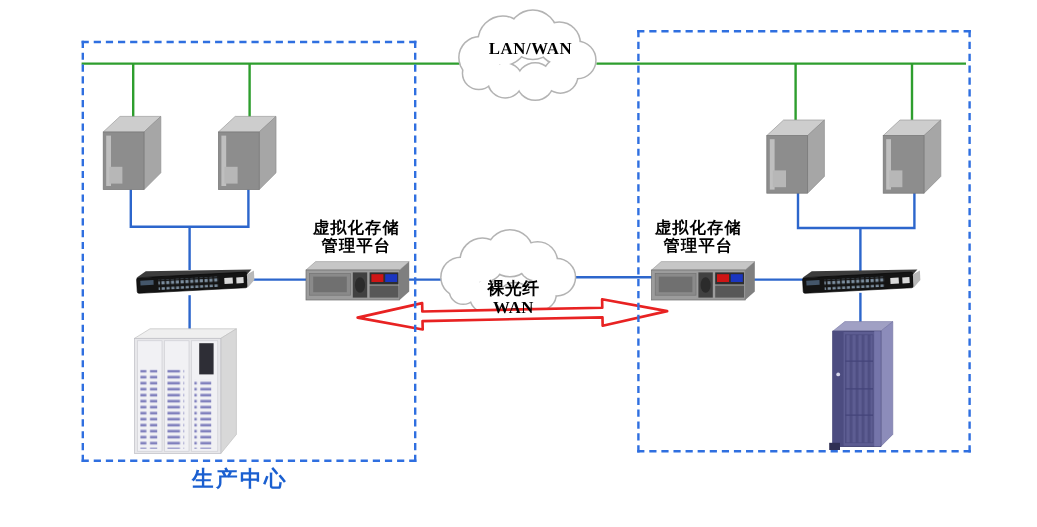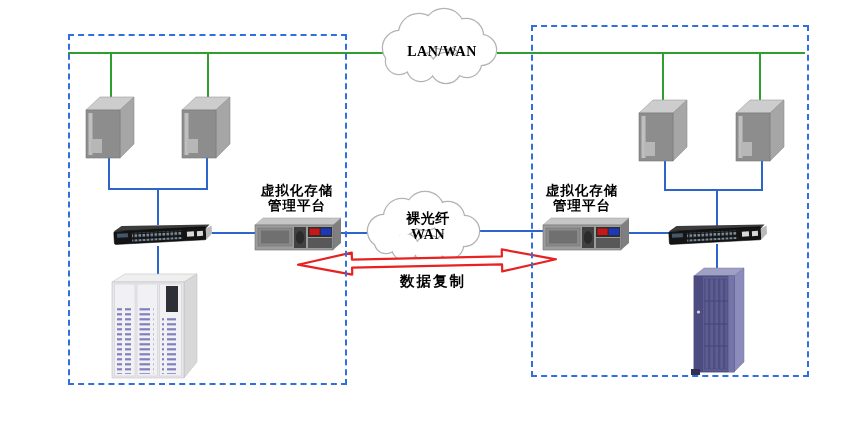--- a/index.html
+++ b/index.html
@@ -10,21 +10,21 @@
   .sitebox{position:absolute;border:2px dashed #2f6fe0;background:transparent;}
   #box-left{left:68px;top:34px;width:275px;height:347px;}
   #box-right{left:531px;top:25px;width:274px;height:348px;}
   .layer{position:absolute;left:0;top:0;}
   .dev{position:absolute;}
   .lbl{position:absolute;font-weight:bold;color:#000;text-align:center;white-space:nowrap;font-family:Liberation Mono, monospace;}
   .cloud-lbl{font-size:14px;letter-spacing:0.5px;font-family:"Liberation Serif",serif;}
   .platform{font-size:13.5px;line-height:15px;letter-spacing:1px;}
   .repl{font-size:14.5px;letter-spacing:2px;}
   .site-name{font-size:18px;color:#1a5fd0;letter-spacing:2px;}
-  .two-line{line-height:16px;}
+  .two-line{line-height:16px;margin-top:23px;}
 </style>
 </head>
 <body>
 
 <div class="stage">
 
   <svg class="layer" width="864" height="439" viewBox="0 0 864 439">
     <defs>
       <pattern id="ports" width="4" height="9" patternUnits="userSpaceOnUse">
         <rect x="0.5" y="1" width="2.6" height="2.6" fill="#7d8fa0"></rect>
@@ -198,34 +198,34 @@
   <svg class="dev" style="left:665px;top:219px;" width="104" height="30">
       <use href="#sym-switch"></use>
     </svg>
   <svg class="dev" style="left:540px;top:217px;" width="90" height="36">
       <use href="#sym-appliance"></use>
     </svg>
   <svg class="dev" style="left:688px;top:266px;" width="60" height="112">
       <use href="#sym-storage-b"></use>
     </svg>
 
-  <div class="lbl cloud-lbl" style="left:398px;top:44px;width:88px;">LAN/WAN</div>
+  <div class="lbl cloud-lbl" style="left:398px;top:34px;width:88px;">LAN/WAN</div>
 
   <div class="lbl cloud-lbl two-line" style="left:388px;top:211px;width:80px;">
     <span>裸光纤</span><br>
     <span>WAN</span>
   </div>
 
-  <div class="lbl repl" style="left:383px;top:272px;width:100px;">数据复制</div>
 
   <div class="lbl platform" style="left:246px;top:184px;width:102px;">
     <span>虚拟化存储</span><br>
     <span>管理平台</span>
   </div>
 
   <div class="lbl platform" style="left:531px;top:184px;width:102px;">
     <span>虚拟化存储</span><br>
     <span>管理平台</span>
   </div>
 
+  <div class="lbl site-name" style="left:140px;top:387px;width:120px;">生产中心</div>
 
 
 </div>
 
 </body></html>

